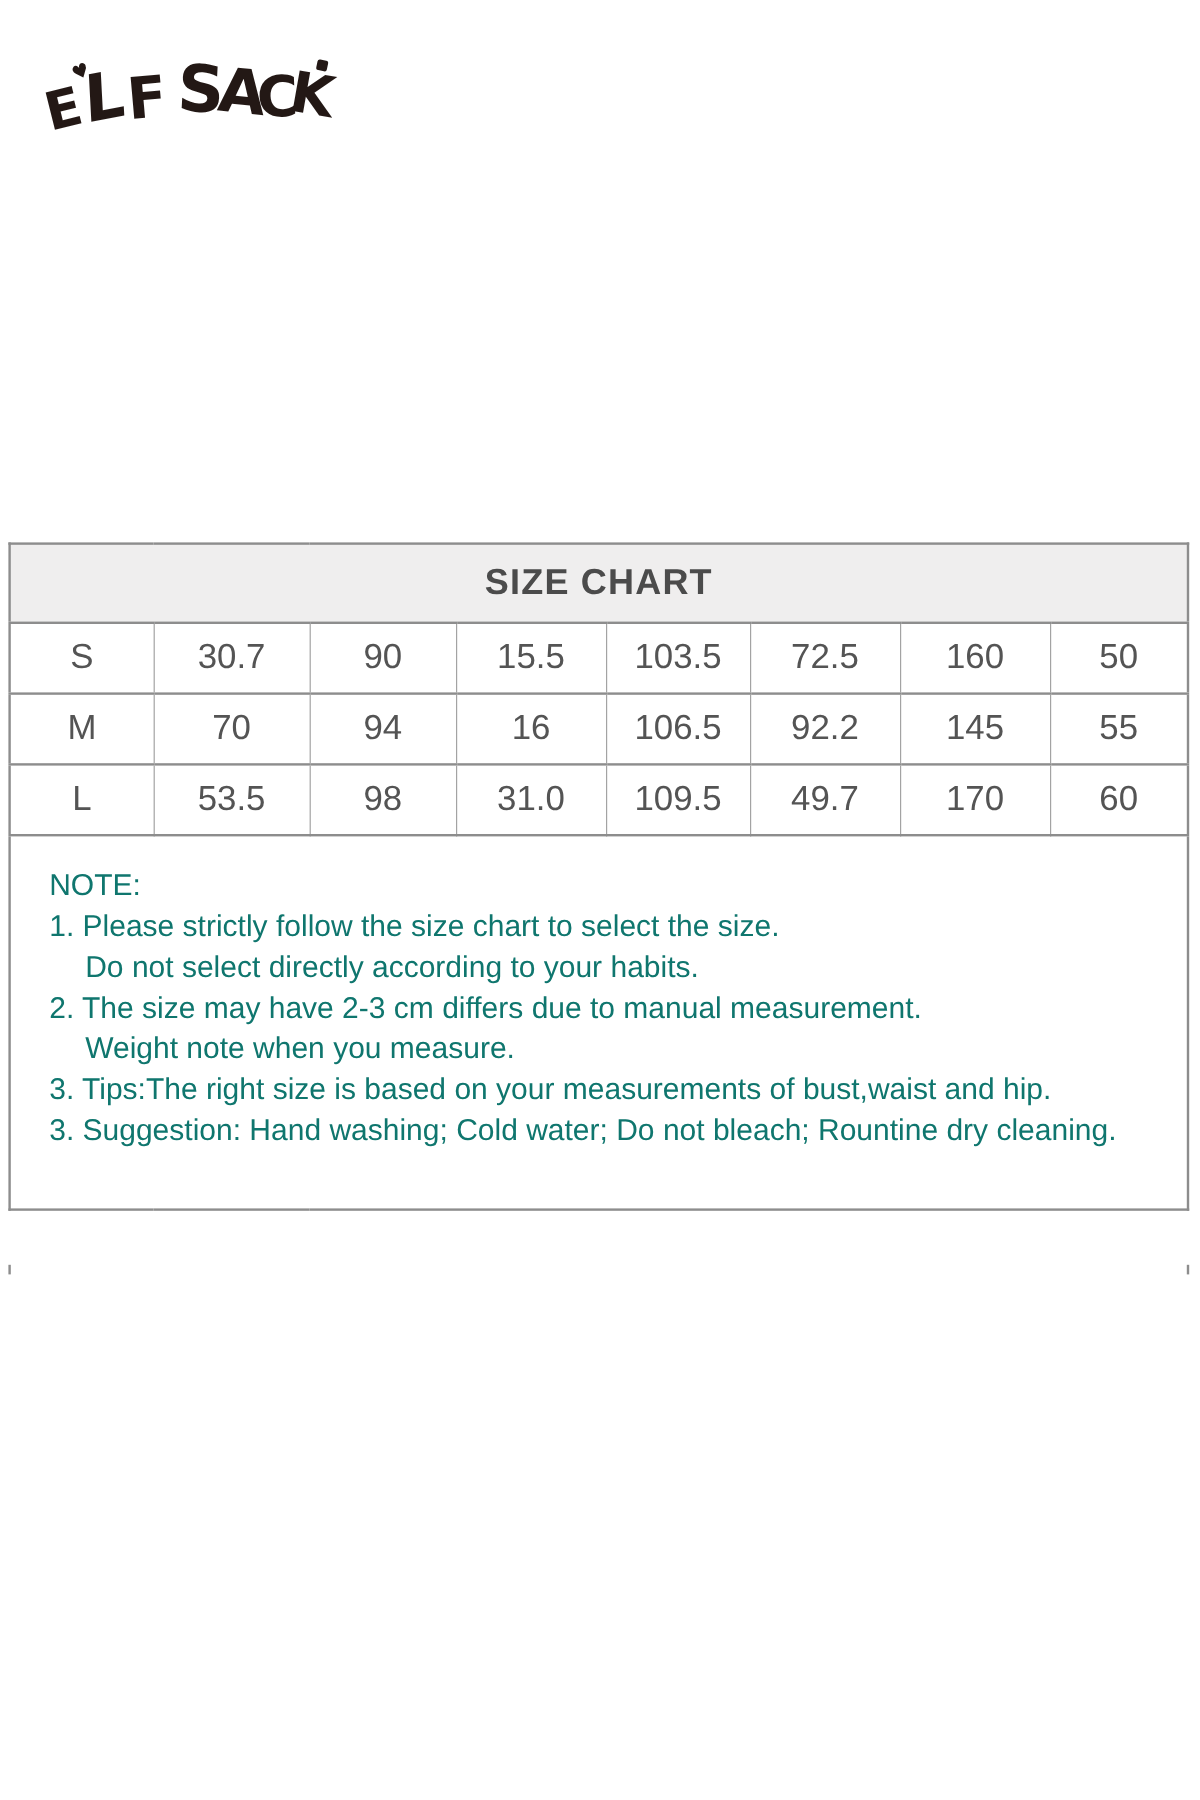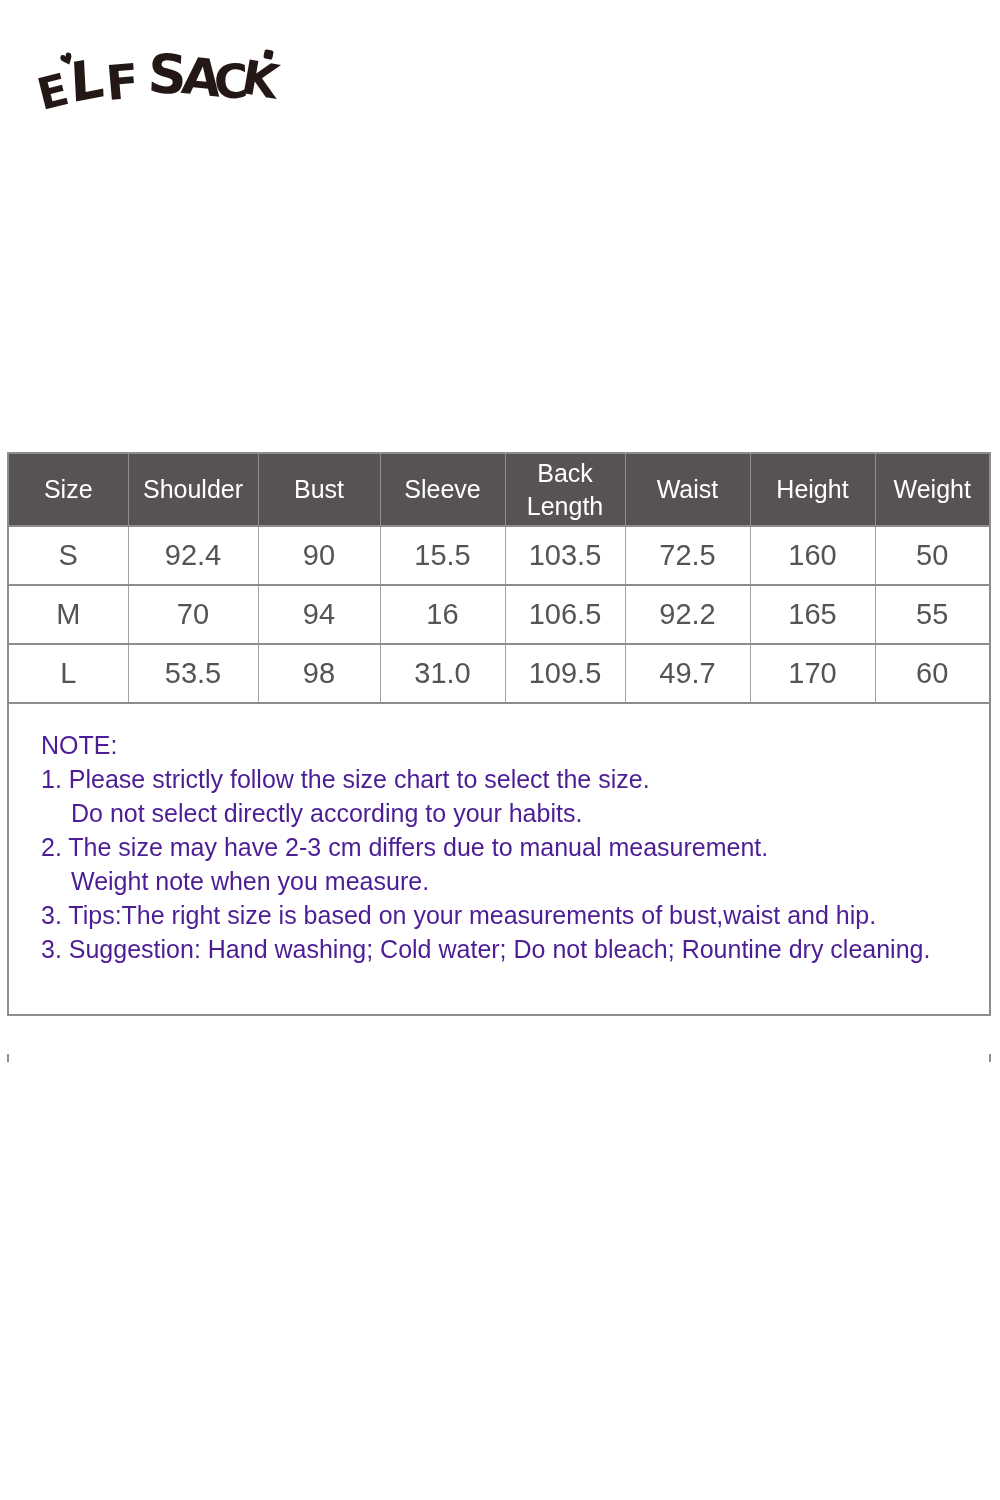--- a/index.html
+++ b/index.html
@@ -80,21 +80,21 @@
     border-top:2px solid #8d8d8d;
     background:#ffffff;
   }
   tfoot td.notes-cell {
     border-top:2px solid #8d8d8d;
     padding:24px 20px 48px 32px;
     background:#ffffff;
   }
   .notes-heading, .note-line {
     font-size:25px;
-    color:#4c1d95;
+    color:#0f766e;
     line-height:34px;
     white-space:nowrap;
   }
   .note-line.indent { padding-left:30px; }
 
   .table-stub {
     position:absolute; left:7px; top:1054px;
     width:980px; height:8px;
     border-left:2px solid #8d8d8d;
     border-right:2px solid #8d8d8d;
@@ -120,50 +120,43 @@
     <col style="width:120px">
       <col style="width:130px">
       <col style="width:122px">
       <col style="width:125px">
     <col style="width:120px">
       <col style="width:125px">
       <col style="width:125px">
       <col>
   </colgroup>
   <thead>
-    <tr class="header-row">
-      <th>Size</th>
-      <th>Shoulder</th>
-      <th>Bust</th>
-      <th>Sleeve</th>
-      <th>Back Length</th>
-      <th>Waist</th>
-      <th>Height</th>
-      <th>Weight</th>
+    <tr>
+      <th class="title-cell" colspan="8">SIZE CHART</th>
     </tr>
   </thead>
   <tbody>
     <tr>
       <td>S</td>
-      <td>92.4</td>
+      <td>30.7</td>
       <td>90</td>
       <td>15.5</td>
       <td>103.5</td>
       <td>72.5</td>
       <td>160</td>
       <td>50</td>
     </tr>
     <tr>
       <td>M</td>
       <td>70</td>
       <td>94</td>
       <td>16</td>
       <td>106.5</td>
       <td>92.2</td>
-      <td>165</td>
+      <td>145</td>
       <td>55</td>
     </tr>
     <tr>
       <td>L</td>
       <td>53.5</td>
       <td>98</td>
       <td>31.0</td>
       <td>109.5</td>
       <td>49.7</td>
       <td>170</td>

